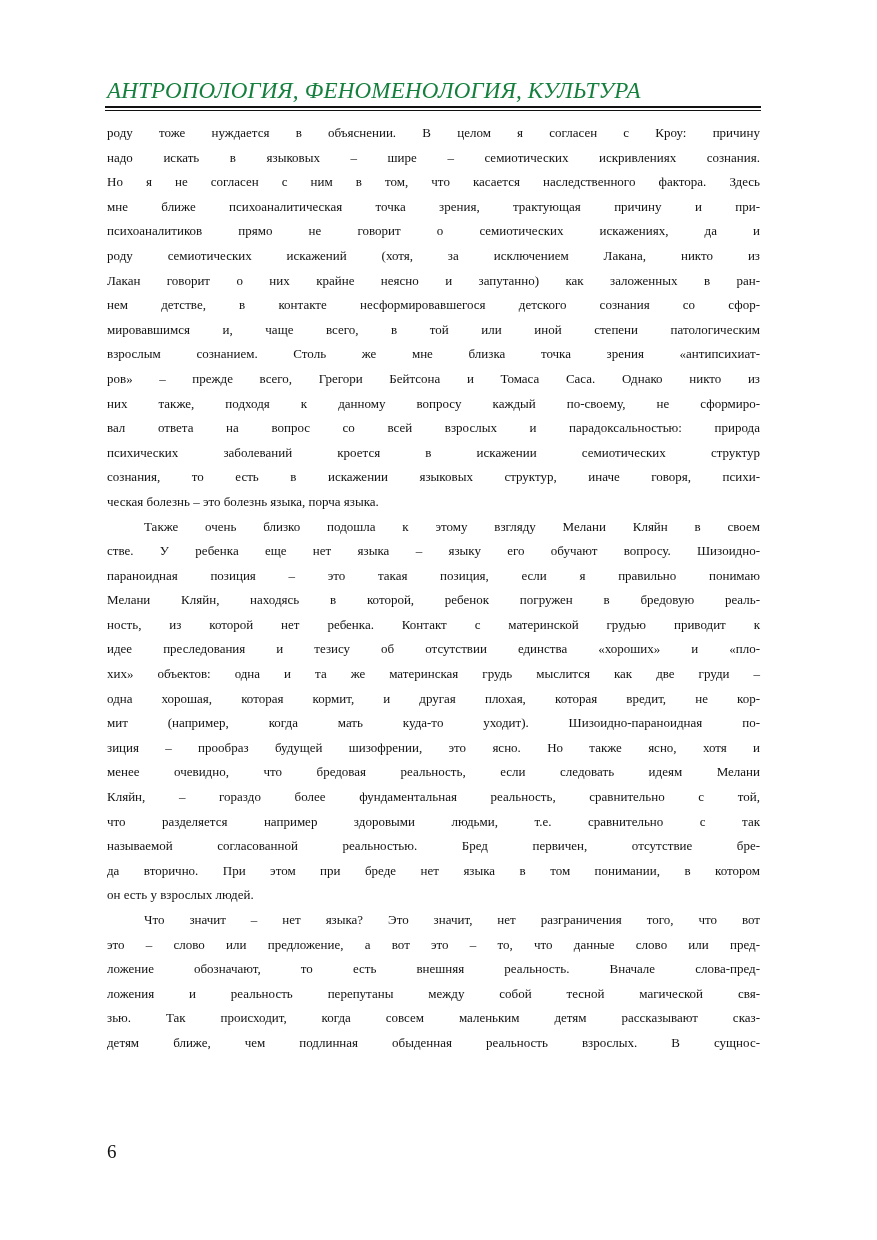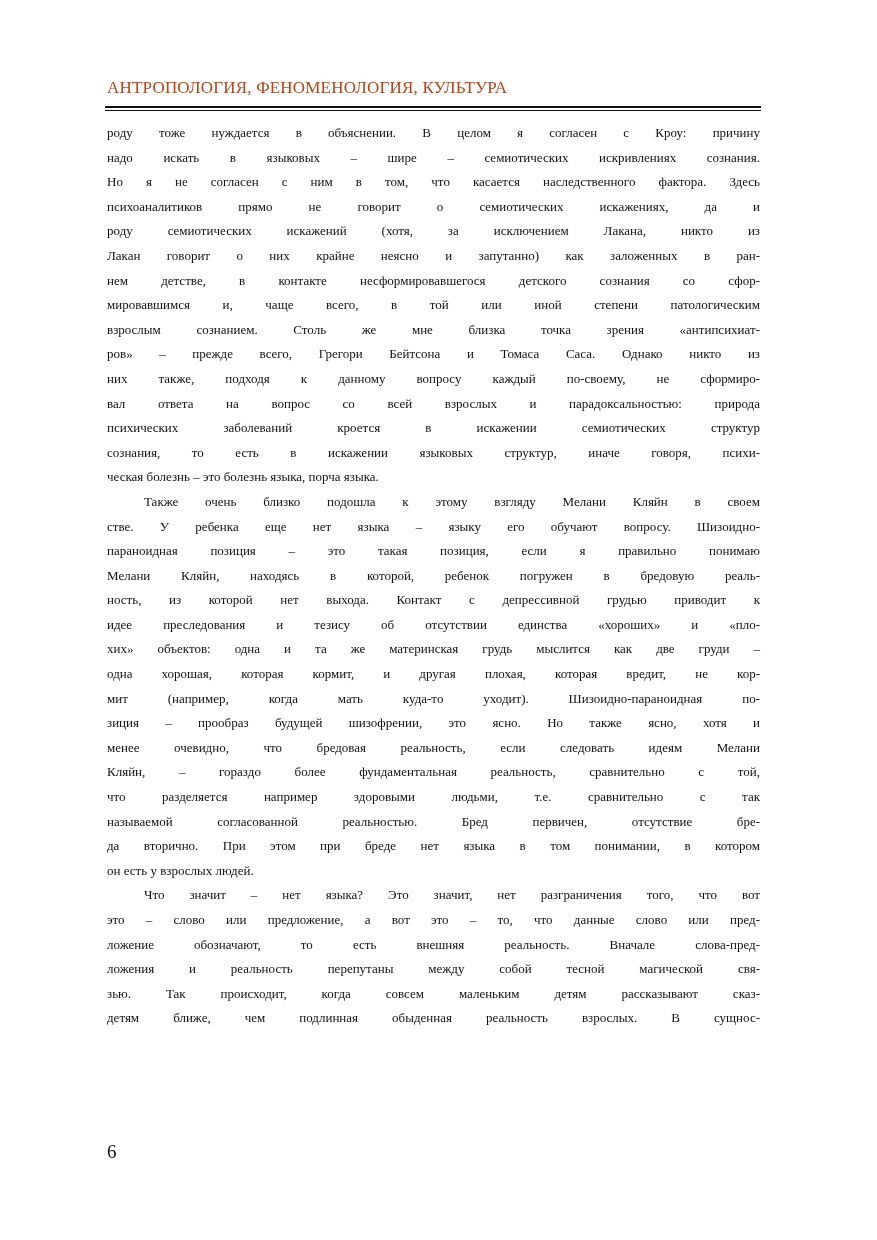--- a/index.html
+++ b/index.html
@@ -1,19 +1,19 @@
 <!DOCTYPE html>
 <html><head>
 <meta charset="utf-8">
 <style>
   html, body { margin: 0; padding: 0; background: #ffffff; }
   body { width: 877px; height: 1240px; position: relative; overflow: hidden;
          font-family: "Liberation Serif", "DejaVu Serif", serif; color: #111; }
   .running-head { position: absolute; left: 107px; top: 78px; width: 653px;
-         font-size: 17px; letter-spacing: 0.2px; color: #c2410c; }
+         font-style: italic; font-size: 23px; letter-spacing: 0.2px; color: #15803d; }
   .rule { position: absolute; left: 105px; width: 656px; background: #111; }
   .rule.thick { top: 106px; height: 2px; }
   .rule.thin { top: 110px; height: 1px; }
   .body-text { position: absolute; left: 107px; top: 121px; width: 653px;
          font-size: 13px; line-height: 24.6px; }
   .body-text .line { display: block; height: 24.6px; white-space: nowrap;
          text-align: justify; text-align-last: justify; }
   .body-text .line.last { text-align-last: left; }
   .body-text .line.indent { padding-left: 37px; }
   .page-number { position: absolute; left: 107px; top: 1141px; font-size: 19px; }
@@ -22,37 +22,38 @@
 <body>
 
 <div class="running-head">АНТРОПОЛОГИЯ, ФЕНОМЕНОЛОГИЯ, КУЛЬТУРА</div>
 <div class="rule thick"></div>
 <div class="rule thin"></div>
 
 <div class="body-text" id="body-text">
     <span class="line">роду тоже нуждается в объяснении. В целом я согласен с Кроу: причину</span>
     <span class="line">надо искать в языковых – шире – семиотических искривлениях сознания.</span>
     <span class="line">Но я не согласен с ним в том, что касается наследственного фактора. Здесь</span>
+    <span class="line">мне ближе психоаналитическая точка зрения, трактующая причину и при-</span>
     <span class="line">психоаналитиков прямо не говорит о семиотических искажениях, да и</span>
     <span class="line">роду семиотических искажений (хотя, за исключением Лакана, никто из</span>
     <span class="line">Лакан говорит о них крайне неясно и запутанно) как заложенных в ран-</span>
     <span class="line">нем детстве, в контакте несформировавшегося детского сознания со сфор-</span>
     <span class="line">мировавшимся и, чаще всего, в той или иной степени патологическим</span>
     <span class="line">взрослым сознанием. Столь же мне близка точка зрения «антипсихиат-</span>
     <span class="line">ров» – прежде всего, Грегори Бейтсона и Томаса Саса. Однако никто из</span>
     <span class="line">них также, подходя к данному вопросу каждый по-своему, не сформиро-</span>
     <span class="line">вал ответа на вопрос со всей взрослых и парадоксальностью: природа</span>
     <span class="line">психических заболеваний кроется в искажении семиотических структур</span>
     <span class="line">сознания, то есть в искажении языковых структур, иначе говоря, психи-</span>
     <span class="line last">ческая болезнь – это болезнь языка, порча языка.</span>
     <span class="line indent">Также очень близко подошла к этому взгляду Мелани Кляйн в своем</span>
     <span class="line">стве. У ребенка еще нет языка – языку его обучают вопросу. Шизоидно-</span>
     <span class="line">параноидная позиция – это такая позиция, если я правильно понимаю</span>
     <span class="line">Мелани Кляйн, находясь в которой, ребенок погружен в бредовую реаль-</span>
-    <span class="line">ность, из которой нет выхода. Контакт с депрессивной грудью приводит к</span>
+    <span class="line">ность, из которой нет ребенка. Контакт с материнской грудью приводит к</span>
     <span class="line">идее преследования и тезису об отсутствии единства «хороших» и «пло-</span>
     <span class="line">хих» объектов: одна и та же материнская грудь мыслится как две груди –</span>
     <span class="line">одна хорошая, которая кормит, и другая плохая, которая вредит, не кор-</span>
     <span class="line">мит (например, когда мать куда-то уходит). Шизоидно-параноидная по-</span>
     <span class="line">зиция – прообраз будущей шизофрении, это ясно. Но также ясно, хотя и</span>
     <span class="line">менее очевидно, что бредовая реальность, если следовать идеям Мелани</span>
     <span class="line">Кляйн, – гораздо более фундаментальная реальность, сравнительно с той,</span>
     <span class="line">что разделяется например здоровыми людьми, т.е. сравнительно с так</span>
     <span class="line">называемой согласованной реальностью. Бред первичен, отсутствие бре-</span>
     <span class="line">да вторично. При этом при бреде нет языка в том понимании, в котором</span>

